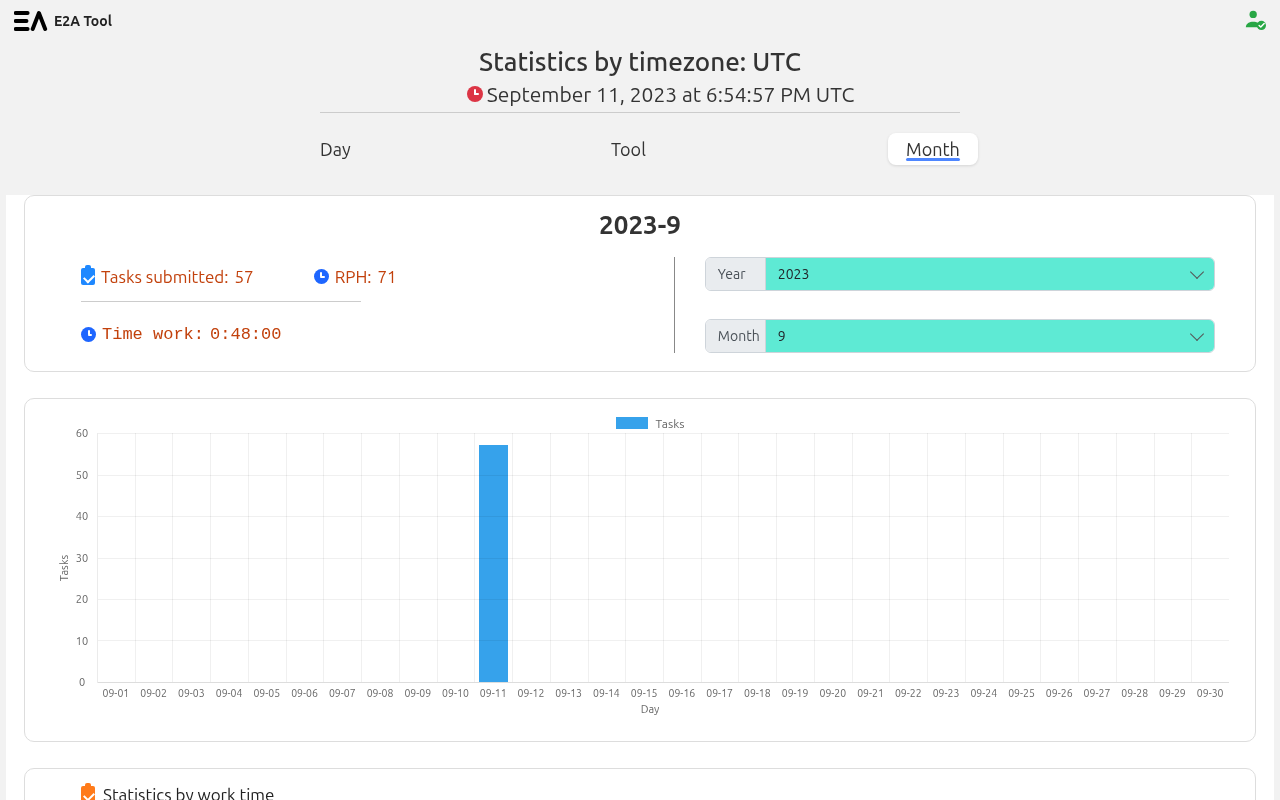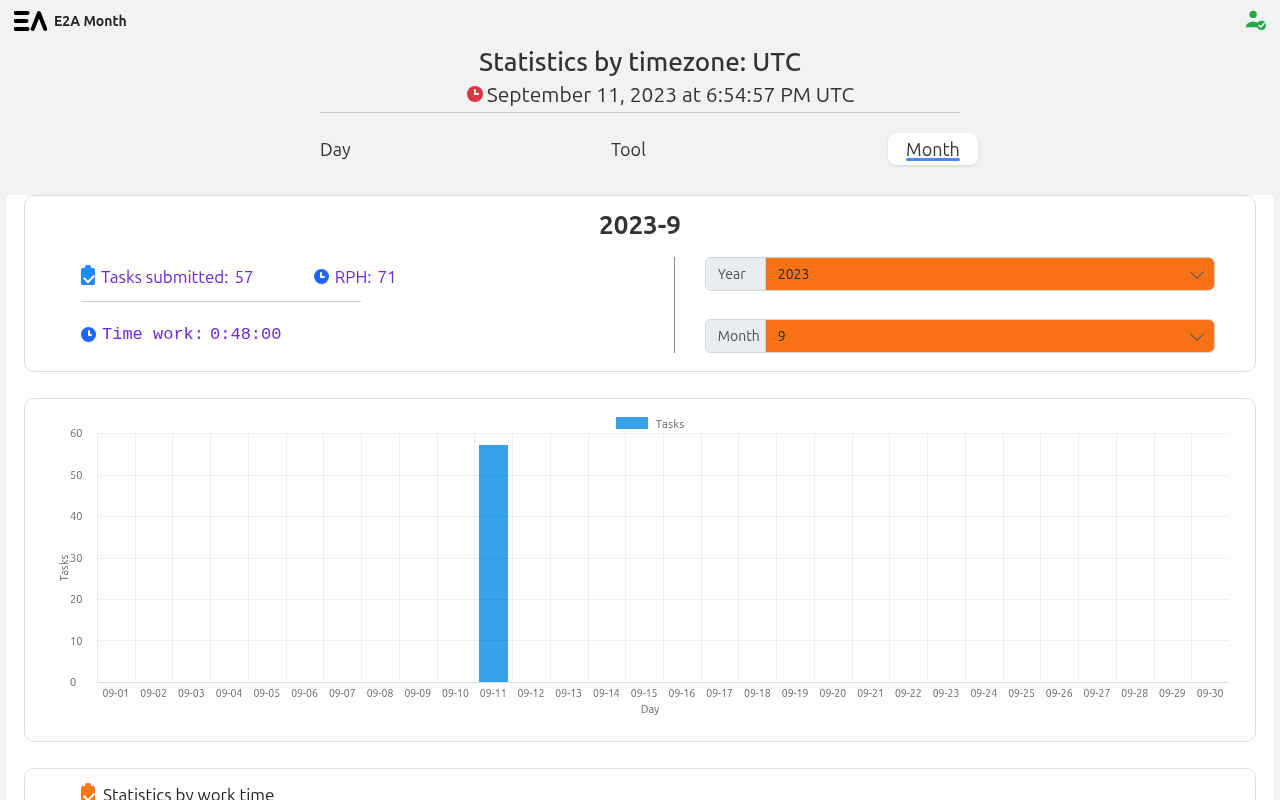--- a/index.html
+++ b/index.html
@@ -124,21 +124,21 @@
     display: flex;
     flex-wrap: wrap;
     gap: 0 60px;
     padding-left: 36px;
   }
   .stat {
     display: flex;
     align-items: center;
     gap: 6px;
     font-size: 17px;
-    color: #6d28d9;
+    color: #c2410c;
     padding: 6px 0;
   }
   .stat-hr {
     width: 280px;
     border: none;
     border-top: 1px solid #ccc;
     margin: 6px 0 6px 0;
   }
   .vline {
     width: 1px;
@@ -169,21 +169,21 @@
     align-items: center;
     width: 60px;
     border-right: 1px solid #ced4da;
   }
   .sel-value {
     flex: 1;
     display: flex;
     align-items: center;
     justify-content: space-between;
     padding: 0 12px;
-    background: #f97316;
+    background: #5eead4;
     cursor: pointer;
   }
   .chev {
     width: 10px; height: 10px;
     border-right: 1.5px solid #555;
     border-bottom: 1.5px solid #555;
     transform: rotate(45deg);
     margin-top: -4px;
   }
   .clip-blue, .clip-orange {
@@ -271,21 +271,21 @@
     position: relative;
     height: 250px;
     border-left: 1px solid rgba(0,0,0,.08);
     border-bottom: 1px solid rgba(0,0,0,.08);
     margin-left: 26px;
   }
   .ytick {
     position: absolute;
     left: -28px;
     width: 24px;
-    text-align: left;
+    text-align: center;
     font-size: 11px;
     color: #666;
     transform: translateY(50%);
   }
   .hgrid {
     position: absolute;
     left: 0; right: 0;
     border-top: 1px solid rgba(0,0,0,.06);
   }
   .cols {
@@ -326,21 +326,21 @@
 </style>
 </head>
 <body>
 
 <div class="header-bar">
   <div class="brand">
     <svg width="34" height="20" viewBox="0 0 60 34">
       <path d="M3 3 H24 M3 17 H22 M3 31 H24" stroke="#000" stroke-width="7" stroke-linecap="round" fill="none"></path>
       <path d="M33 31 L44 3 L55 31" stroke="#000" stroke-width="7" stroke-linecap="round" stroke-linejoin="round" fill="none"></path>
     </svg>
-    <span class="brand-text">E2A Month</span>
+    <span class="brand-text">E2A Tool</span>
   </div>
   <div class="user-icon-wrap">
     <svg width="22" height="22" viewBox="0 0 24 24">
       <circle cx="10" cy="7" r="4" fill="#28a745"></circle>
       <path d="M2 21c0-4 4-6 8-6s8 2 8 6" fill="#28a745"></path>
       <circle cx="19" cy="19" r="5" fill="#28a745"></circle>
       <path d="M16.5 19l1.8 1.8L22 17" stroke="#fff" stroke-width="1.6" fill="none" stroke-linecap="round" stroke-linejoin="round"></path>
     </svg>
   </div>
 </div>

